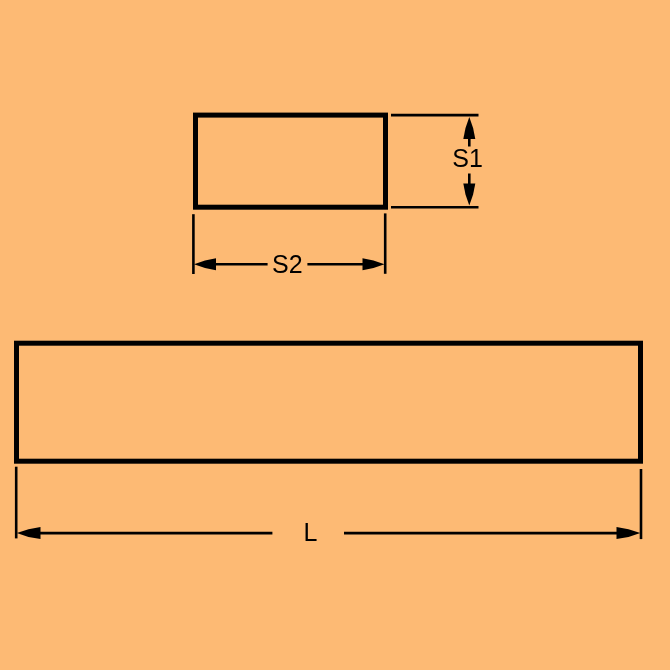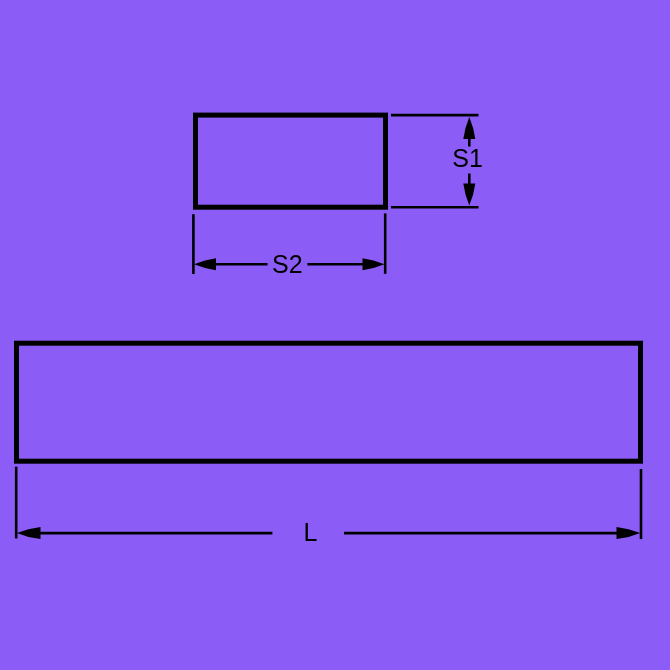--- a/index.html
+++ b/index.html
@@ -1,17 +1,17 @@
 <!DOCTYPE html>
 <html><head>
 <meta charset="utf-8">
 <title>Rectangular Keystock Drawing</title>
 <style>
   html,body{margin:0;padding:0;background:#ffffff;}
-  .page{position:relative;width:670px;height:670px;background:#8b5cf6;overflow:hidden;}
+  .page{position:relative;width:670px;height:670px;background:#fdba74;overflow:hidden;}
   svg text{font-family:"Liberation Sans",sans-serif;font-size:25px;fill:#000000;}
 </style>
 </head>
 <body>
 
 <div class="page">
 <svg width="670" height="670" viewBox="0 0 670 670">
 
   <rect x="195.5" y="115.1" width="190" height="92.1" fill="none" stroke="#000" stroke-width="5"></rect>
 

